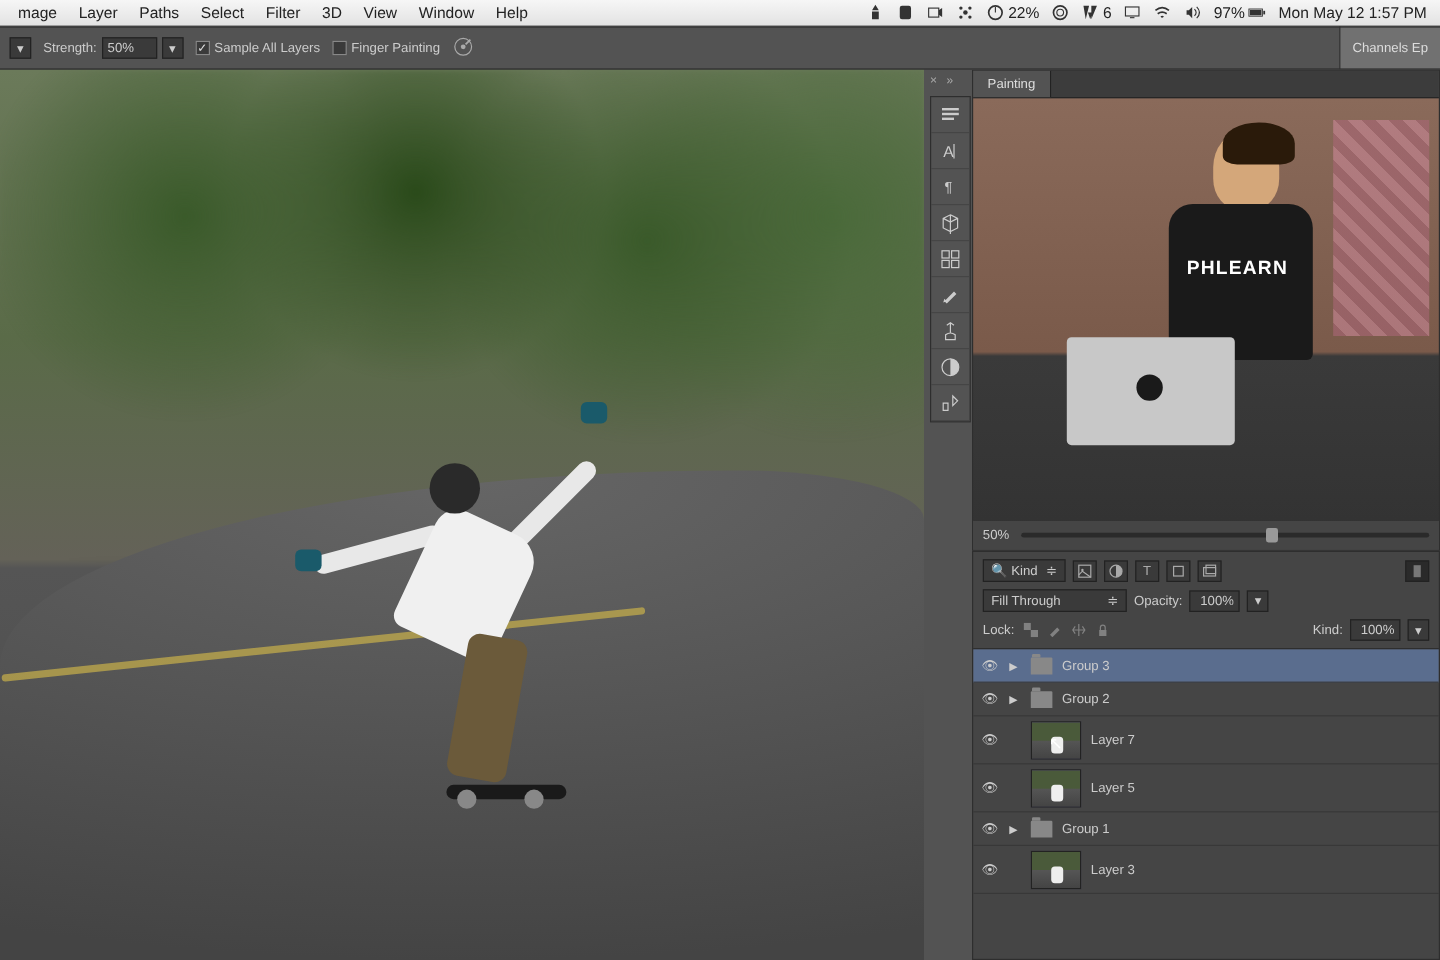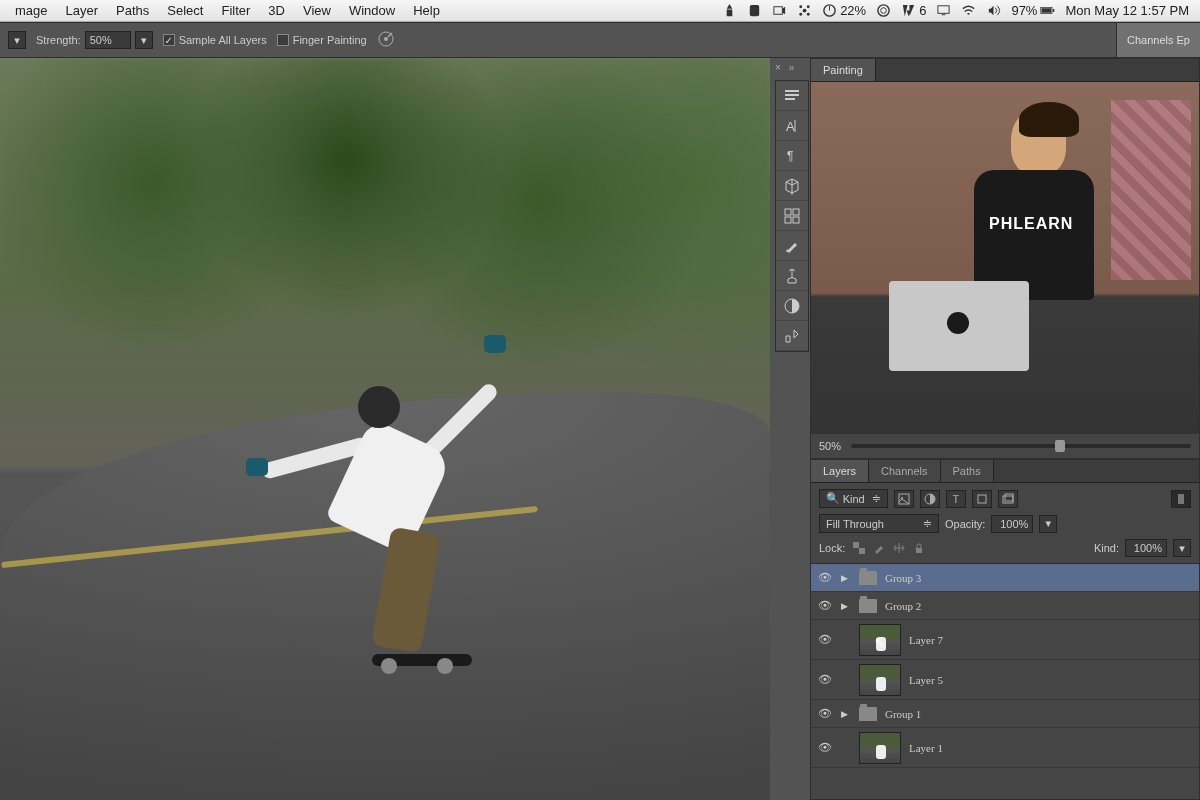--- a/index.html
+++ b/index.html
@@ -59,21 +59,21 @@
 
 .layer-list { flex: 1; overflow-y: auto; }
 .layer-row { display: flex; align-items: center; height: 40px; border-bottom: 1px solid #383838; padding: 0 6px; gap: 8px; }
 .layer-row.group-row { height: 28px; }
 .layer-row.selected { background: #5a6d8e; }
 .vis-eye { width: 16px; text-align: center; color: #ccc; }
 .expand-tri { width: 10px; color: #ccc; font-size: 9px; }
 .folder-icon { width: 18px; height: 14px; background: #888; border-radius: 1px 1px 0 0; position: relative; }
 .folder-icon::before { content:""; position:absolute; top:-3px; left:1px; width:7px; height:3px; background:#888; border-radius:1px 1px 0 0; }
 .layer-thumb { width: 42px; height: 32px; border: 1px solid #222; background: #556; position: relative; overflow: hidden; }
-.layer-name { flex: 1; font-family: Liberation Serif, serif; }
+.layer-name { flex: 1; }
 
 
 .scene { width:100%; height:100%; position:relative; background: linear-gradient(180deg,#6b7a5a 0%,#5a6b48 30%,#646258 55%,#555 56%,#4a4a4a 100%); }
 .road { position:absolute; bottom:0; left:0; right:0; height:55%; background: radial-gradient(ellipse 140% 100% at 50% 0%, #666 0%, #555 50%, #444 100%); border-top-left-radius: 80% 40%; border-top-right-radius: 20% 10%; }
 .road-line { position:absolute; bottom:35%; left:0; right:30%; height:6px; background: #c9b04a; transform: rotate(-6deg); border-radius: 3px; opacity:0.7; }
 .trees { position:absolute; top:0; left:0; right:0; height:55%; background: radial-gradient(circle at 20% 30%, #3a5a2a 0%, transparent 25%), radial-gradient(circle at 45% 25%, #2a4a1a 0%, transparent 30%), radial-gradient(circle at 70% 35%, #3a5a2a 0%, transparent 28%), radial-gradient(circle at 90% 30%, #4a6a3a 0%, transparent 25%); filter: blur(2px); }
 .skater { position:absolute; bottom:18%; left:32%; width:280px; height:360px; }
 .skater .torso { position:absolute; top:35%; left:35%; width:90px; height:110px; background:#f0f0f0; border-radius: 20px 25px 15px 10px; transform: rotate(25deg); }
 .skater .head { position:absolute; top:22%; left:40%; width:42px; height:42px; background:#2a2a2a; border-radius:50%; }
 .skater .arm-l { position:absolute; top:40%; left:5%; width:110px; height:16px; background:#e8e8e8; border-radius:8px; transform: rotate(-15deg); }
@@ -313,25 +313,20 @@
     </div>
     <div class="nav-zoom-bar">
       <span>50%</span>
       <div class="zoom-slider">
           <div class="thumb" style="left:60%"></div>
         </div>
     </div>
   </div>
 
   <div class="layers-panel">
-    <div class="panel-tabs">
-      <div class="panel-tab active">Layers</div>
-      <div class="panel-tab">Channels</div>
-      <div class="panel-tab">Paths</div>
-    </div>
     <div class="layers-controls">
       <div class="ctrl-row">
         <div class="kind-select">
             <span>🔍</span>
             <span>Kind</span>
             <span style="margin-left:4px">≑</span>
           </div>
         <div class="filter-btn">
             <svg width="12" height="12" viewBox="0 0 12 12">
               <rect x="1" y="1" width="10" height="10" fill="none" stroke="#aaa"></rect>
@@ -441,17 +436,17 @@
         <span class="expand-tri">▶</span>
         <div class="folder-icon"></div>
         <span class="layer-name">Group 1</span>
       </div>
       <div class="layer-row">
         <span class="vis-eye">👁</span>
         <span class="expand-tri" style="opacity:0">▶</span>
         <div class="layer-thumb">
             <div class="mini-thumb"></div>
           </div>
-        <span class="layer-name">Layer 1</span>
+        <span class="layer-name">Layer 3</span>
       </div>
     </div>
   </div>
 </div>
 
 </body></html>

